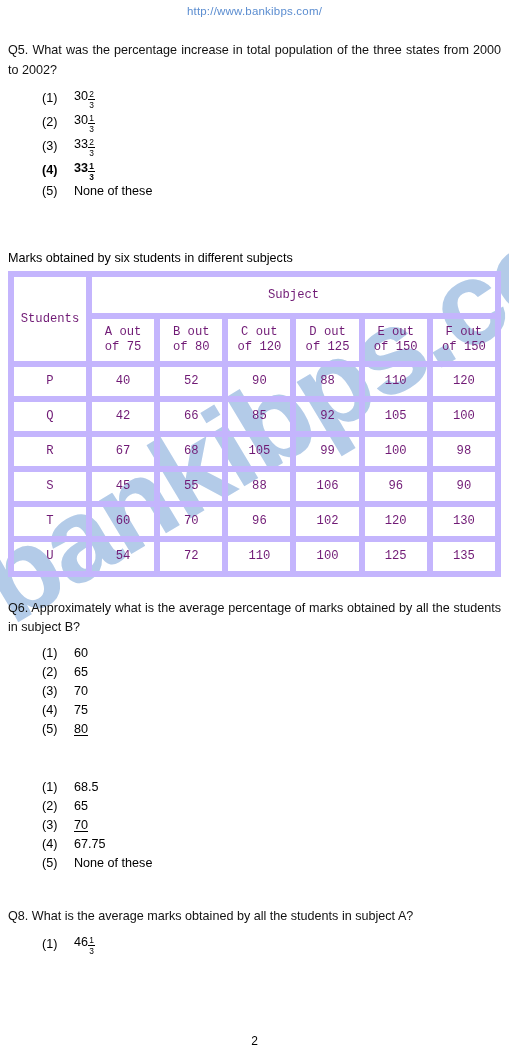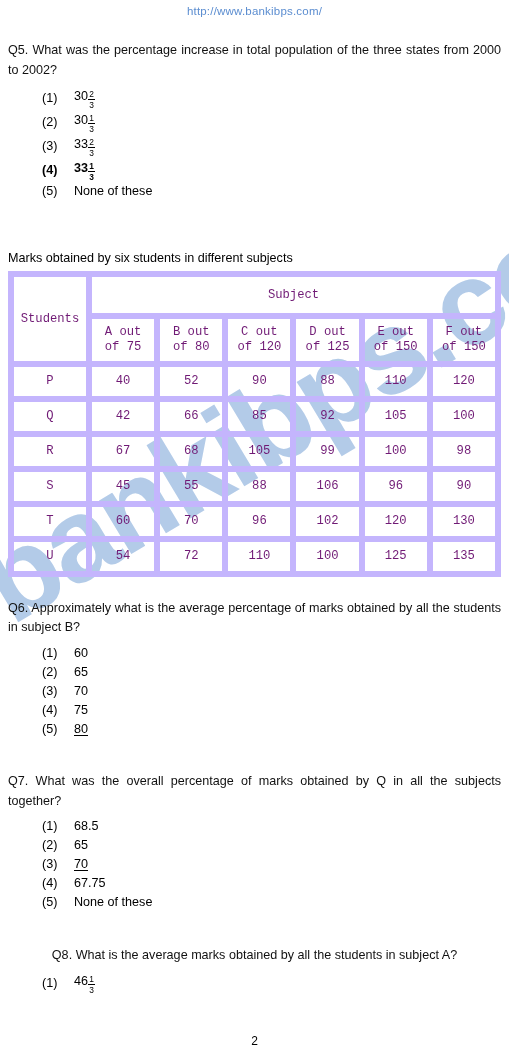--- a/index.html
+++ b/index.html
@@ -65,21 +65,21 @@
   }
 
   .qtext {
     font-size: 12.6px;
     line-height: 1.55;
     text-align: justify;
     text-justify: inter-word;
     margin: 0 0 2px 0;
     color: #111;
   }
-  .qtext.nojustify { text-align: center; }
+  .qtext.nojustify { text-align: left; }
 
   .gap-lg { height: 34px; }
   .gap-md { height: 22px; }
 
   .options {
     margin: 6px 0 0 34px;
     font-size: 12.6px;
     line-height: 1.5;
   }
   .opt {
@@ -353,21 +353,20 @@
         <div class="opt">
           <span class="opt-num">(5)</span>
           <span class="opt-val underline">80</span>
         </div>
       </div>
     </div>
 
     <div class="gap-lg"></div>
 
     <div>
-      <p class="qtext">Q7.  What  was  the  overall  percentage  of  marks  obtained  by  Q  in  all  the subjects together?</p>
       <div class="options">
         <div class="opt">
           <span class="opt-num">(1)</span>
           <span class="opt-val">68.5</span>
         </div>
         <div class="opt">
           <span class="opt-num">(2)</span>
           <span class="opt-val">65</span>
         </div>
         <div class="opt">

